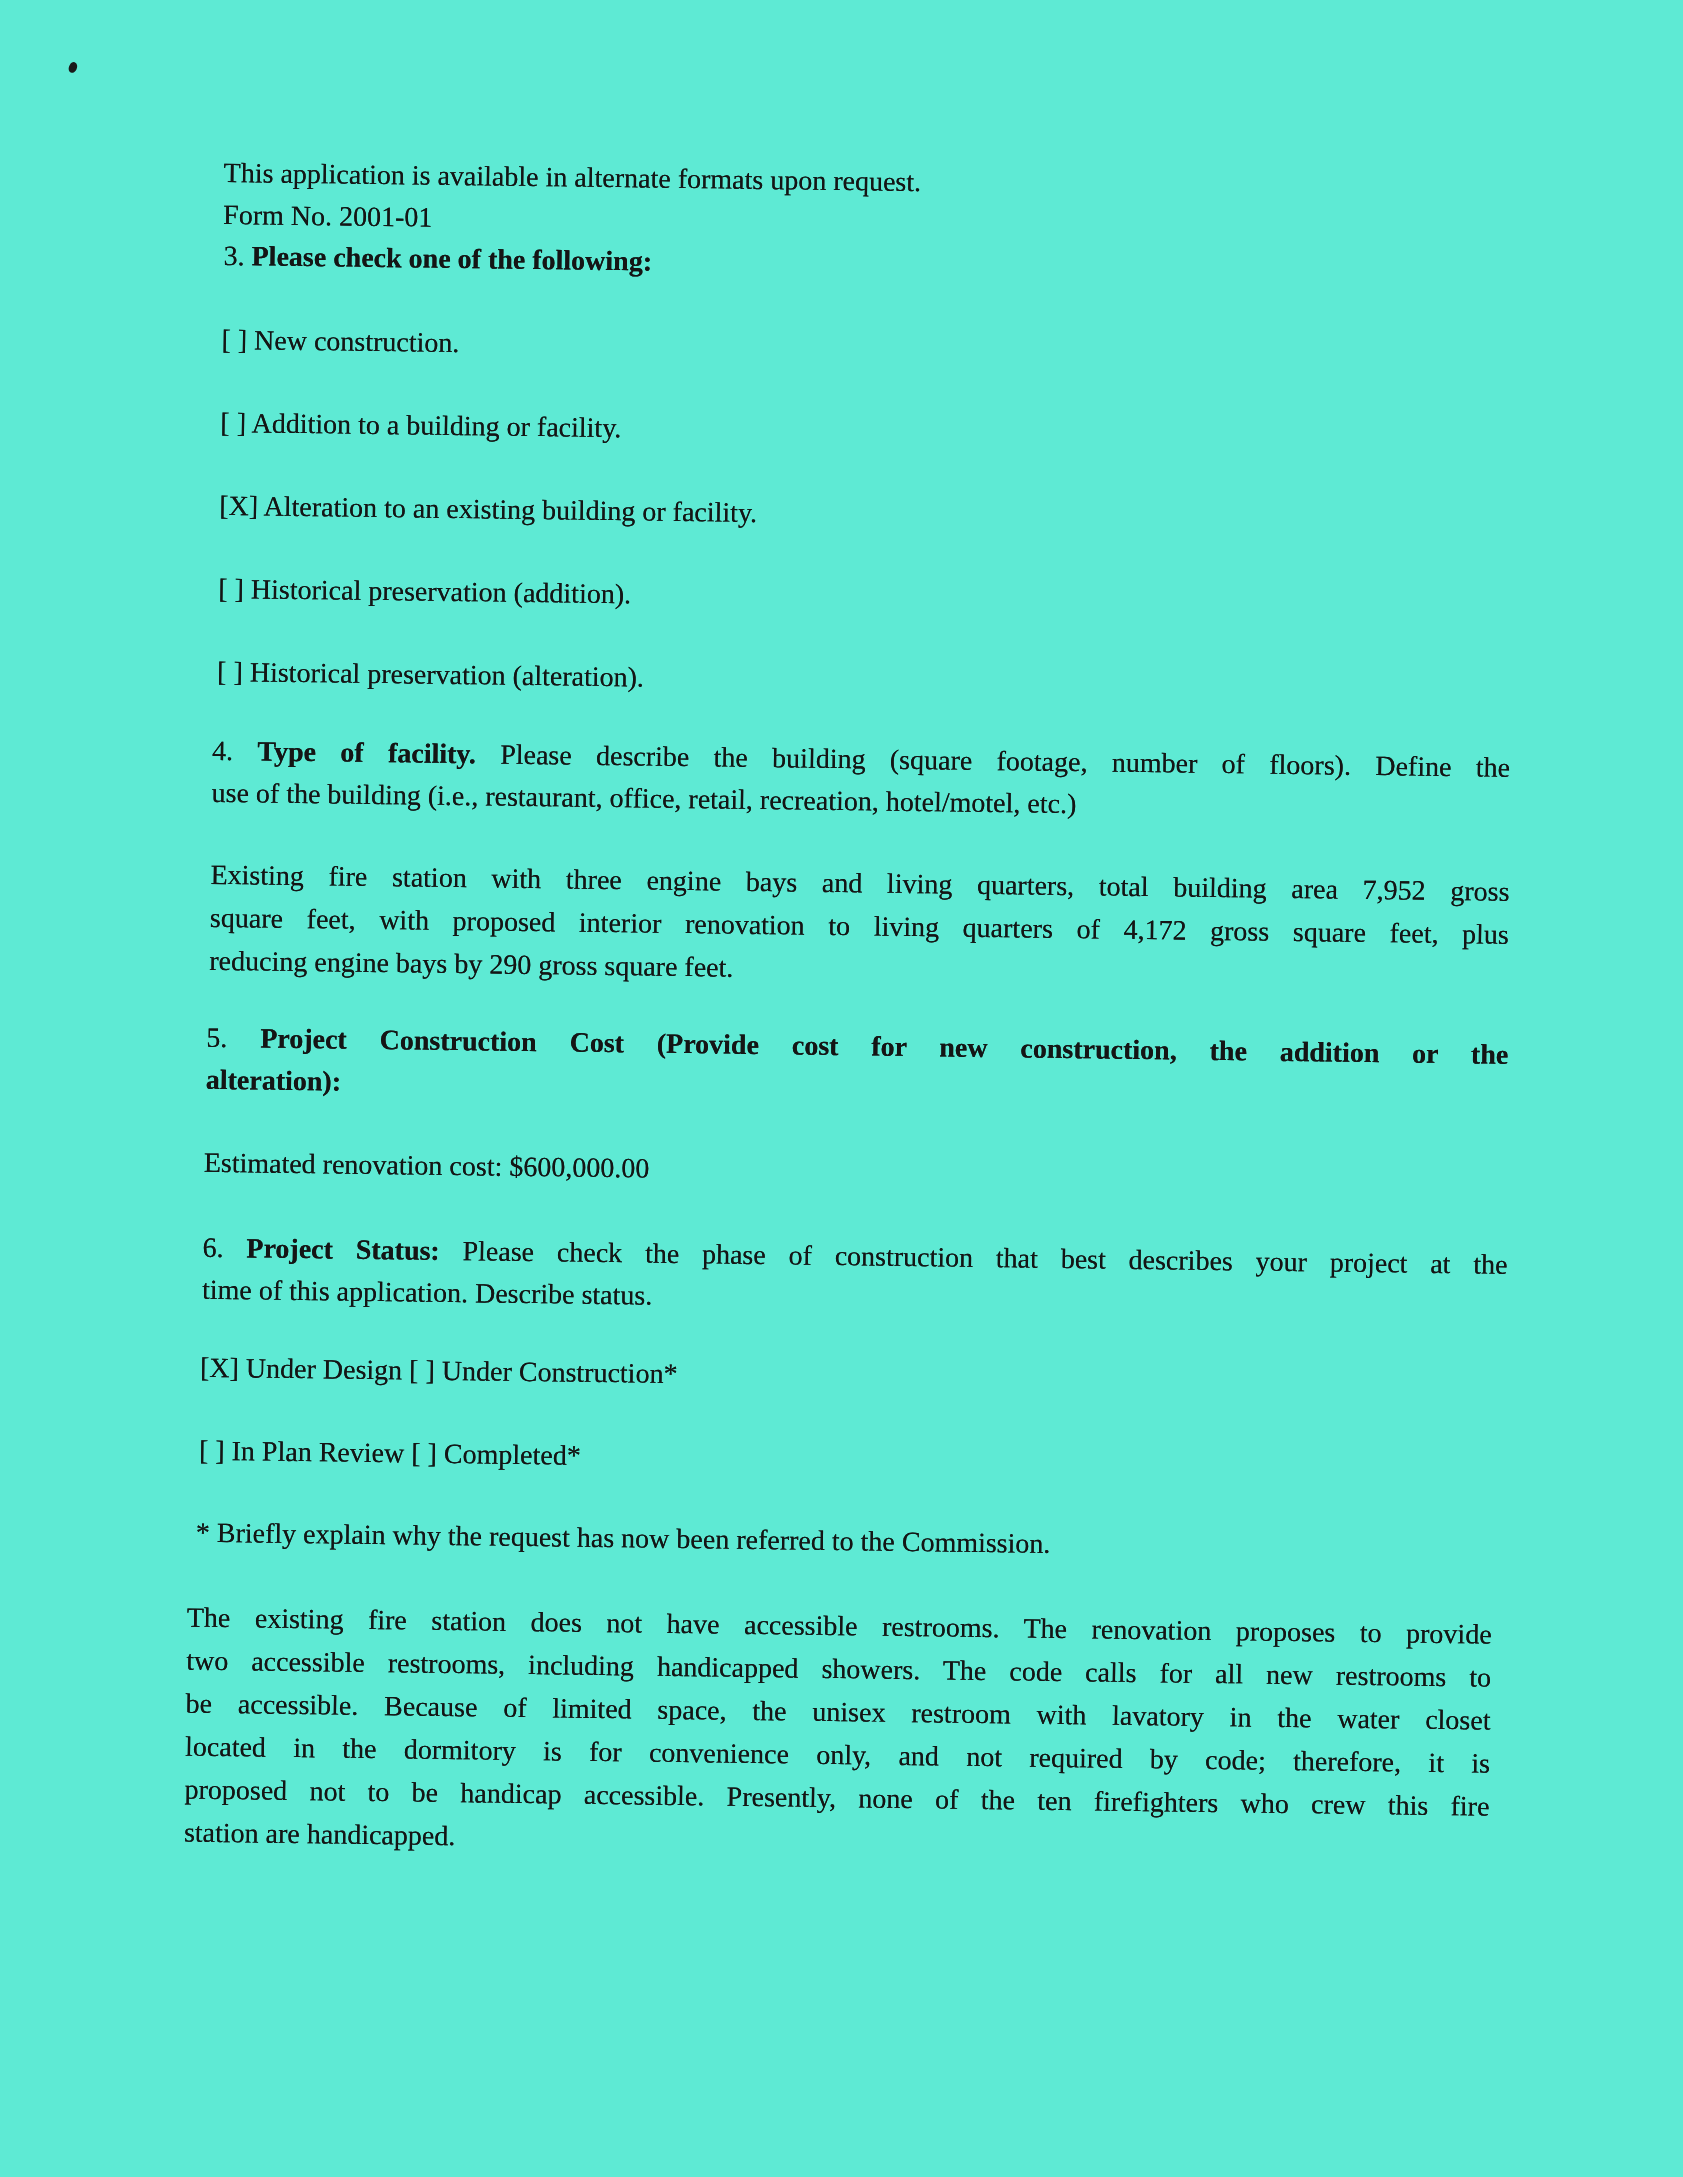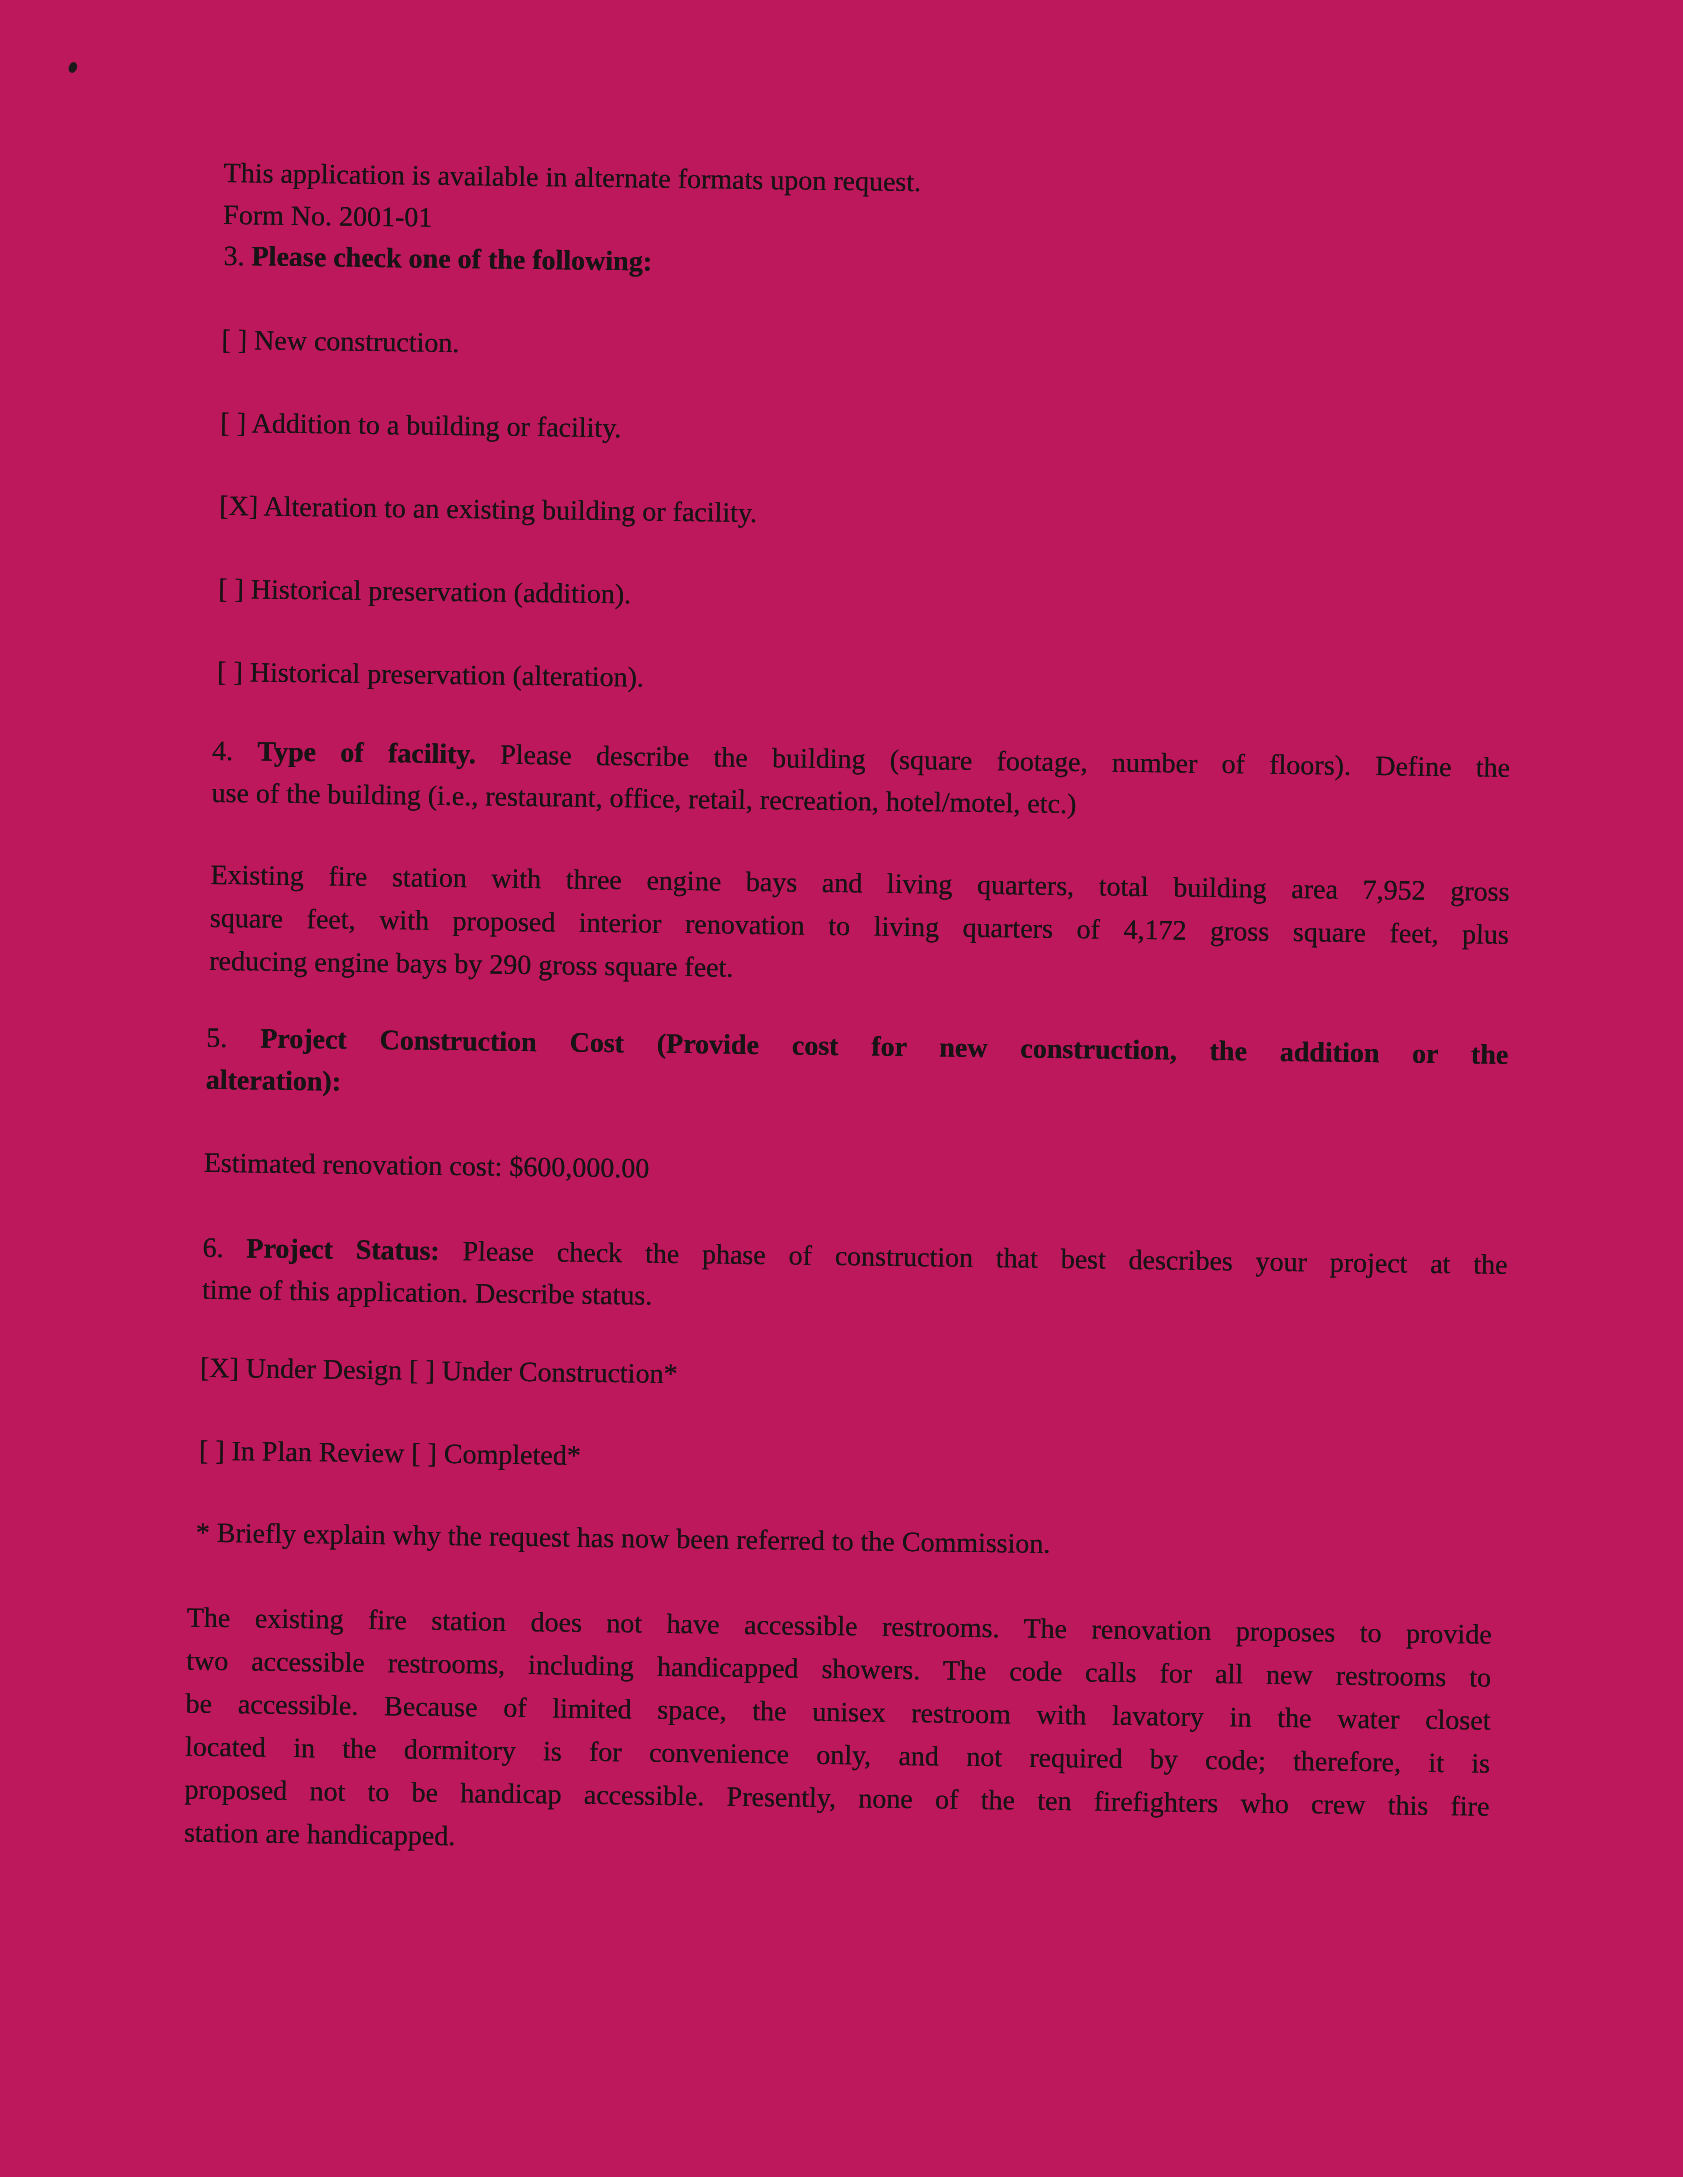--- a/index.html
+++ b/index.html
@@ -5,21 +5,21 @@
 <style>
   html, body {
     margin: 0;
     padding: 0;
     background: #ffffff;
   }
   .sheet {
     position: relative;
     width: 1683px;
     height: 2177px;
-    background: #be185d;
+    background: #5eead4;
     overflow: hidden;
     font-family: "Liberation Serif", "DejaVu Serif", serif;
     font-size: 28px;
     line-height: 42px;
     color: #151515;
     text-shadow: 0 0 0.4px rgba(0,0,0,0.8);
   }
   
   .scan-content {
     position: absolute;

